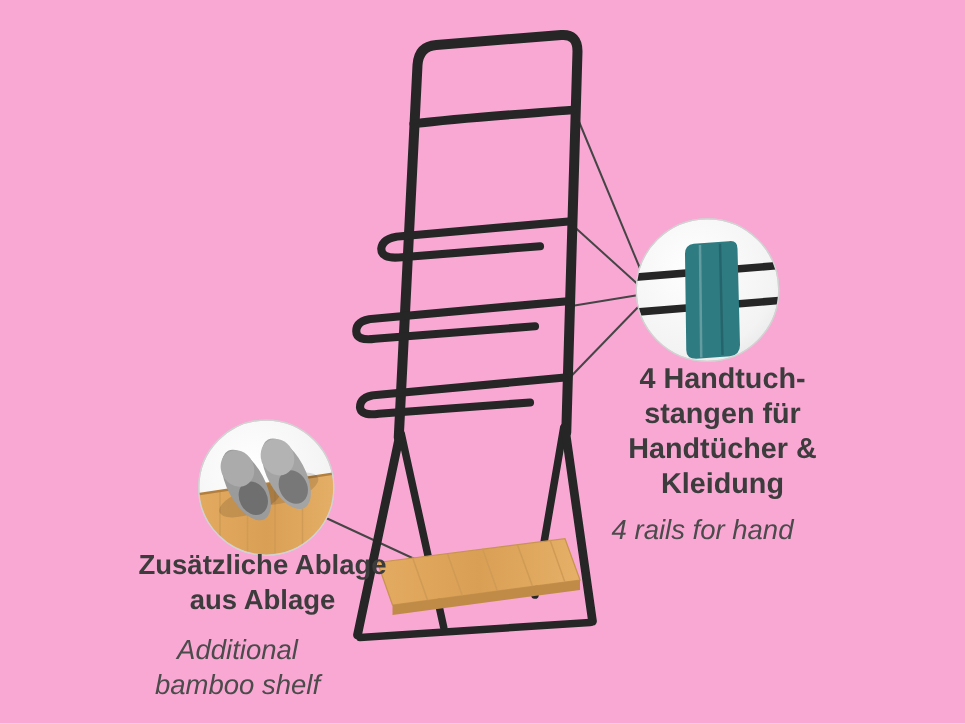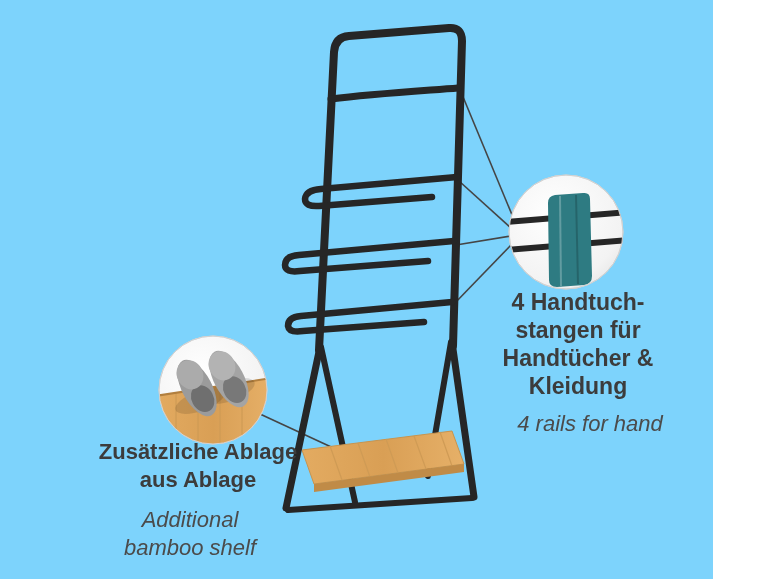--- a/index.html
+++ b/index.html
@@ -1,20 +1,20 @@
 <!DOCTYPE html>
 <html style="--frame: #262626; --bamboo: #dda45c; --bamboo-edge: #c08b47; --towel: #2e7b82; --slipper: #9b9b9b; --text-strong: #3c3c3c; --text-soft: #4b4b4b; --connector: #454545; --circle-ring: #d2d2d2;"><head>
 <meta charset="utf-8">
 <style>
   html, body { margin: 0; padding: 0; background: #ffffff; }
   .canvas {
     position: relative;
-    width: 713px;
+    width: 772px;
     height: 579px;
-    background: #7dd3fc;
+    background: #f9a8d4;
     overflow: hidden;
     font-family: "Liberation Sans", sans-serif;
   }
   .scene-svg { position: absolute; left: 0; top: 0; }
   .callout-text {
     position: absolute;
     text-align: center;
   }
   .callout-title {
     font-weight: bold;
@@ -130,25 +130,25 @@
       <circle cx="213" cy="390" r="54" fill="none" stroke="var(--circle-ring, #d2d2d2)" stroke-width="1"></circle>
     </g>
   </svg>
 
   <div class="callout-text callout-title" style="left:478px; top:288px; width:200px;">
     <div>4 Handtuch-</div>
     <div>stangen für</div>
     <div>Handtücher &amp;</div>
     <div>Kleidung</div>
   </div>
-  <div class="callout-text callout-subtitle" style="left:480px; top:410px; width:220px;">
+  <div class="callout-text callout-subtitle" style="left:452px; top:410px; width:220px;">
     <div>4 rails for hand</div>
   </div>
 
-  <div class="callout-text callout-title shelf" style="left:84px; top:438px; width:228px;">
+  <div class="callout-text callout-title shelf" style="left:96px; top:438px; width:228px;">
     <div>Zusätzliche Ablage</div>
     <div>aus Ablage</div>
   </div>
   <div class="callout-text callout-subtitle" style="left:76px; top:506px; width:228px;">
     <div>Additional</div>
     <div>bamboo shelf</div>
   </div>
 
 </div>
 

